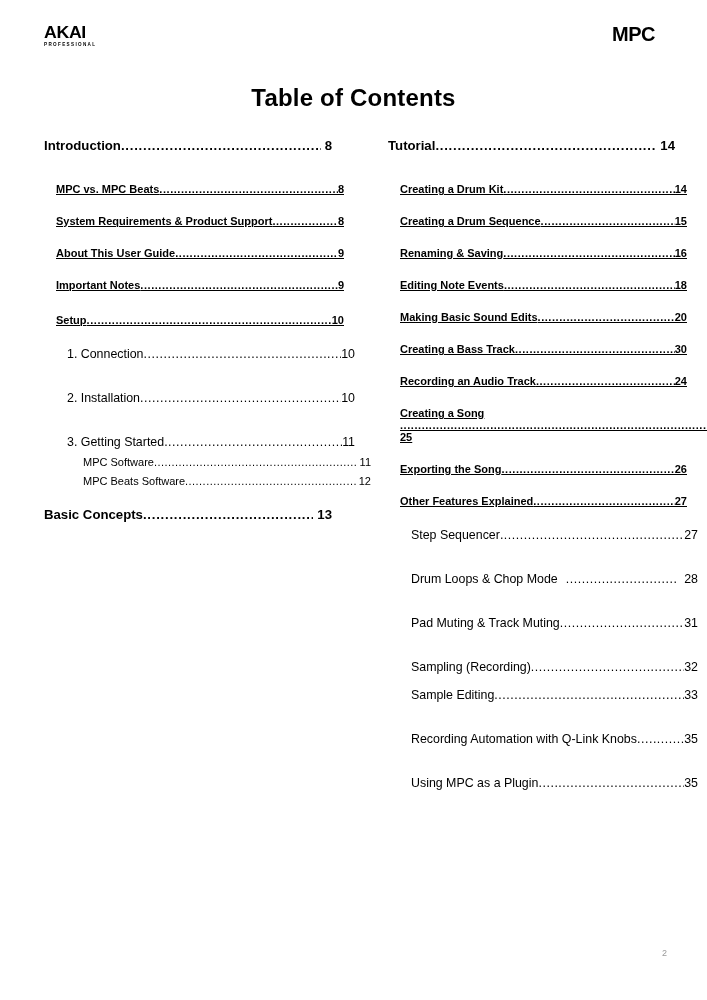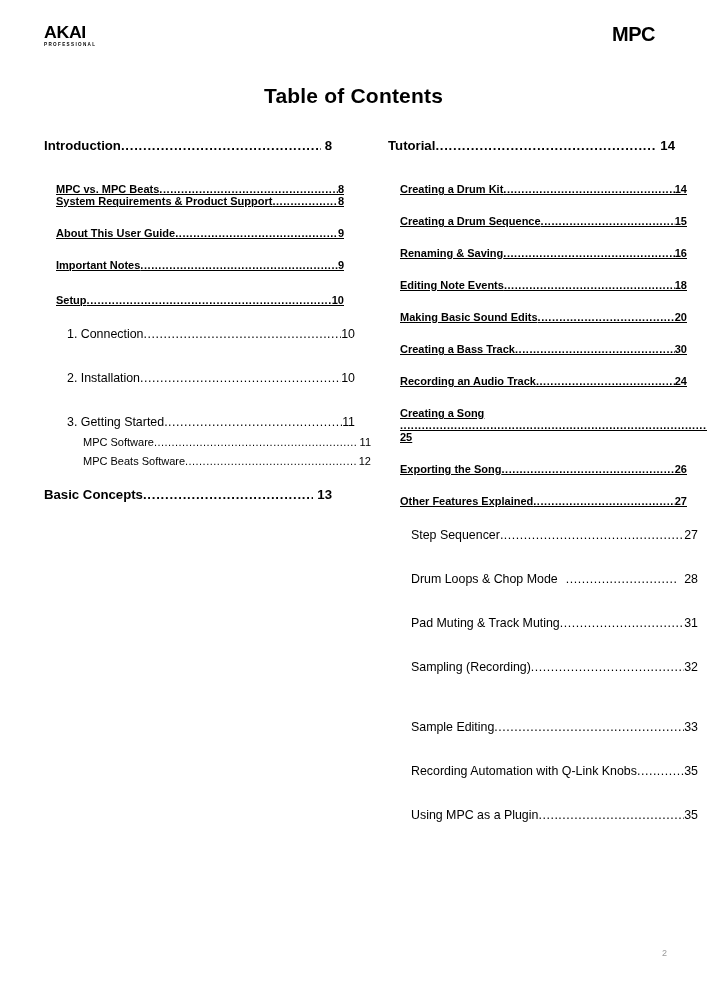--- a/index.html
+++ b/index.html
@@ -67,21 +67,21 @@
 
   
   #toc-title {
     position: absolute;
     top: 84px;
     left: 0;
     width: 707px;
     text-align: center;
     font-family: "Liberation Sans", sans-serif;
     font-weight: bold;
-    font-size: 21px;
+    font-size: 24px;
     letter-spacing: 0.2px;
     color: #000;
   }
 
   
   #toc-columns {
     position: absolute;
     top: 138px;
     left: 0;
     width: 707px;
@@ -186,21 +186,21 @@
       <div class="toc-entry lvl1">
         <span class="entry-label">Introduction</span>
         <span class="entry-leader">....................................................................................................</span>
         <span class="entry-page">8</span>
       </div>
       <div class="toc-entry lvl2" style="margin-top: 30px;">
         <span class="entry-label">MPC vs. MPC Beats </span>
         <span class="entry-leader">....................................................................................................</span>
         <span class="entry-page">8</span>
       </div>
-      <div class="toc-entry lvl2" style="">
+      <div class="toc-entry lvl2" style="margin-top: 20px;">
         <span class="entry-label">System Requirements &amp; Product Support</span>
         <span class="entry-leader">....................................................................................................</span>
         <span class="entry-page">8</span>
       </div>
       <div class="toc-entry lvl2" style="margin-top: 20px;">
         <span class="entry-label">About This User Guide </span>
         <span class="entry-leader">....................................................................................................</span>
         <span class="entry-page">9</span>
       </div>
       <div class="toc-entry lvl2" style="margin-top: 20px;">
@@ -313,21 +313,21 @@
       <div class="toc-entry lvl3" style="margin-top: 30px;">
         <span class="entry-label">Pad Muting &amp; Track Muting </span>
         <span class="entry-leader">....................................................................................................</span>
         <span class="entry-page">31</span>
       </div>
       <div class="toc-entry lvl3" style="margin-top: 30px;">
         <span class="entry-label">Sampling (Recording)</span>
         <span class="entry-leader">....................................................................................................</span>
         <span class="entry-page">32</span>
       </div>
-      <div class="toc-entry lvl3" style="margin-top: 46px; justify-content: flex-end;">
+      <div class="toc-entry lvl3" style="margin-top: 14px; justify-content: flex-end;">
         <span class="entry-label">Sample Editing</span>
         <span class="entry-leader">....................................................................................................</span>
         <span class="entry-page">33</span>
       </div>
       <div class="toc-entry lvl3" style="margin-top: 30px;">
         <span class="entry-label">Recording Automation with Q-Link Knobs</span>
         <span class="entry-leader">....................................................................................................</span>
         <span class="entry-page">35</span>
       </div>
       <div class="toc-entry lvl3" style="margin-top: 30px;">

